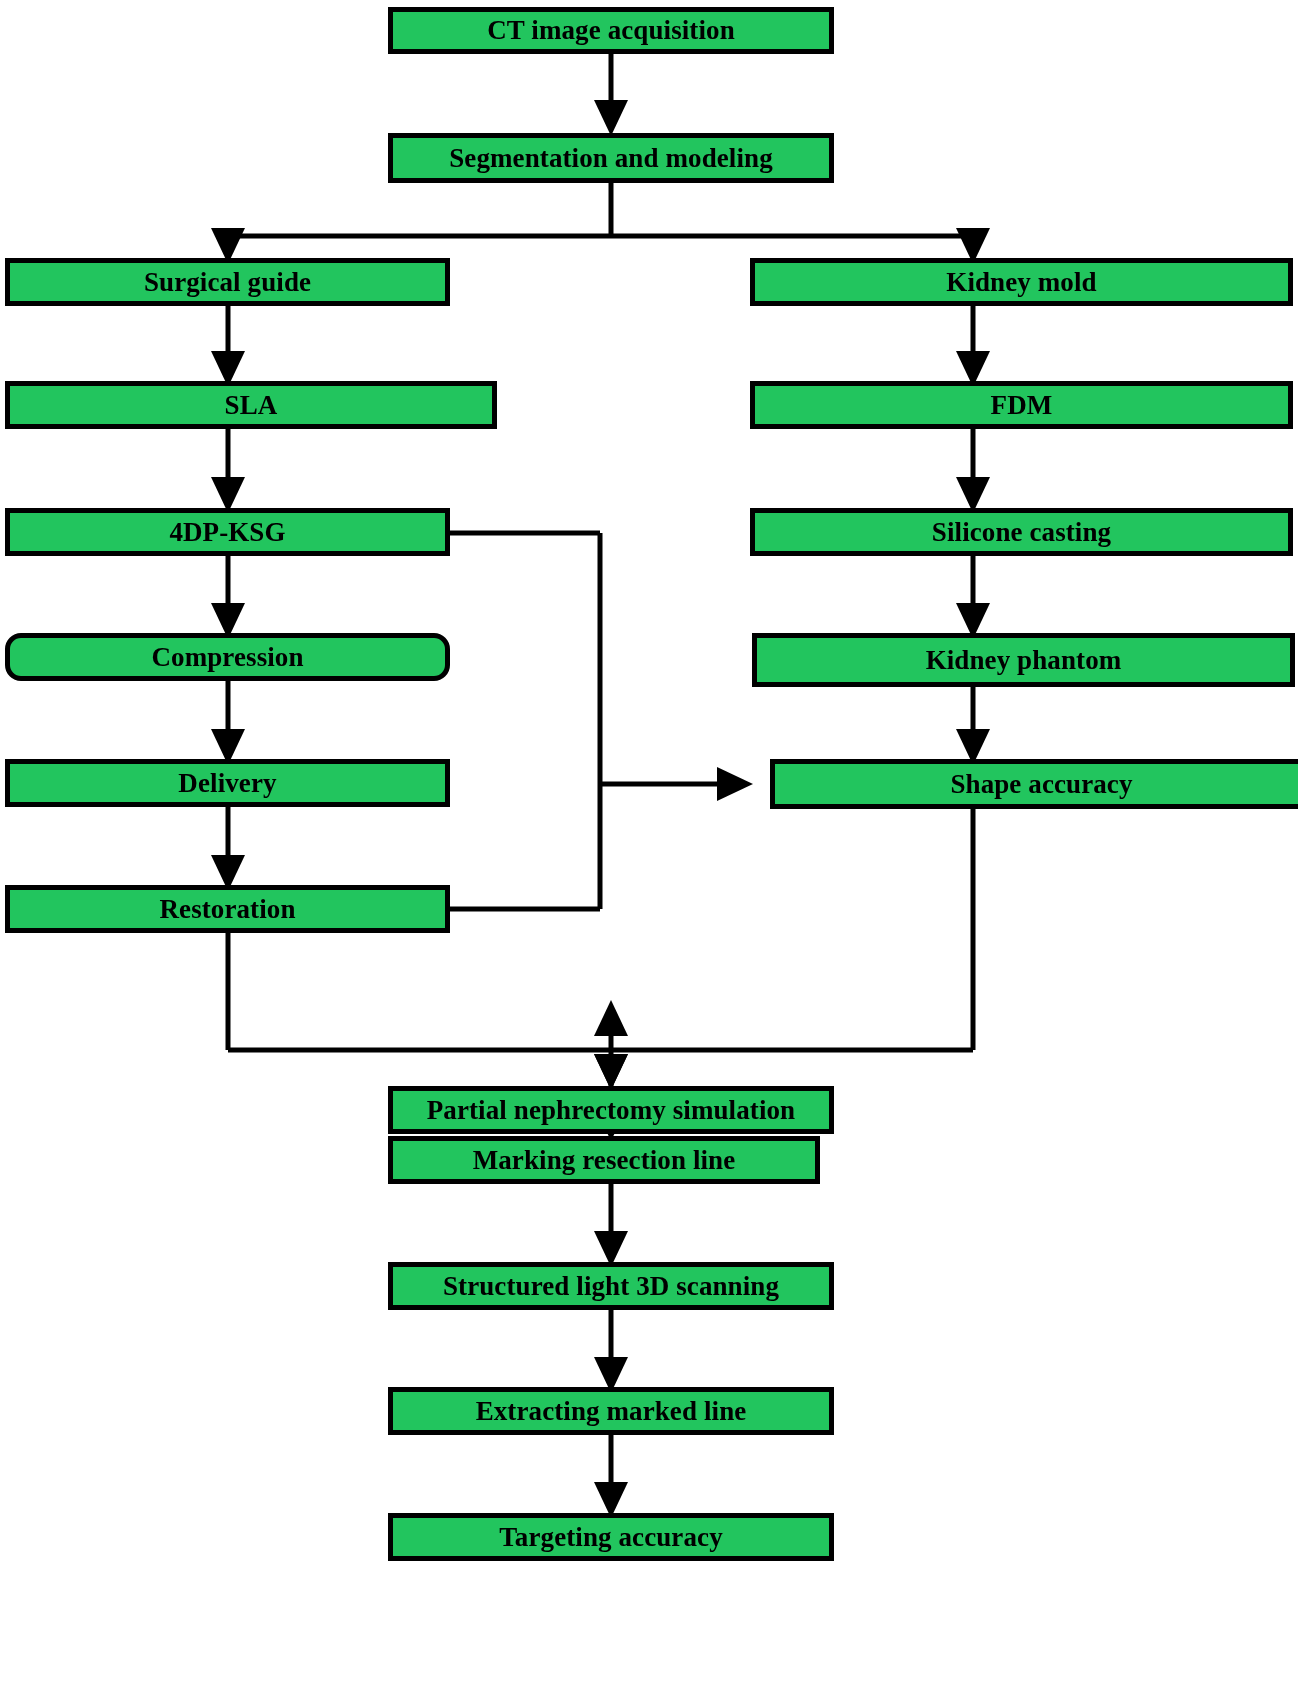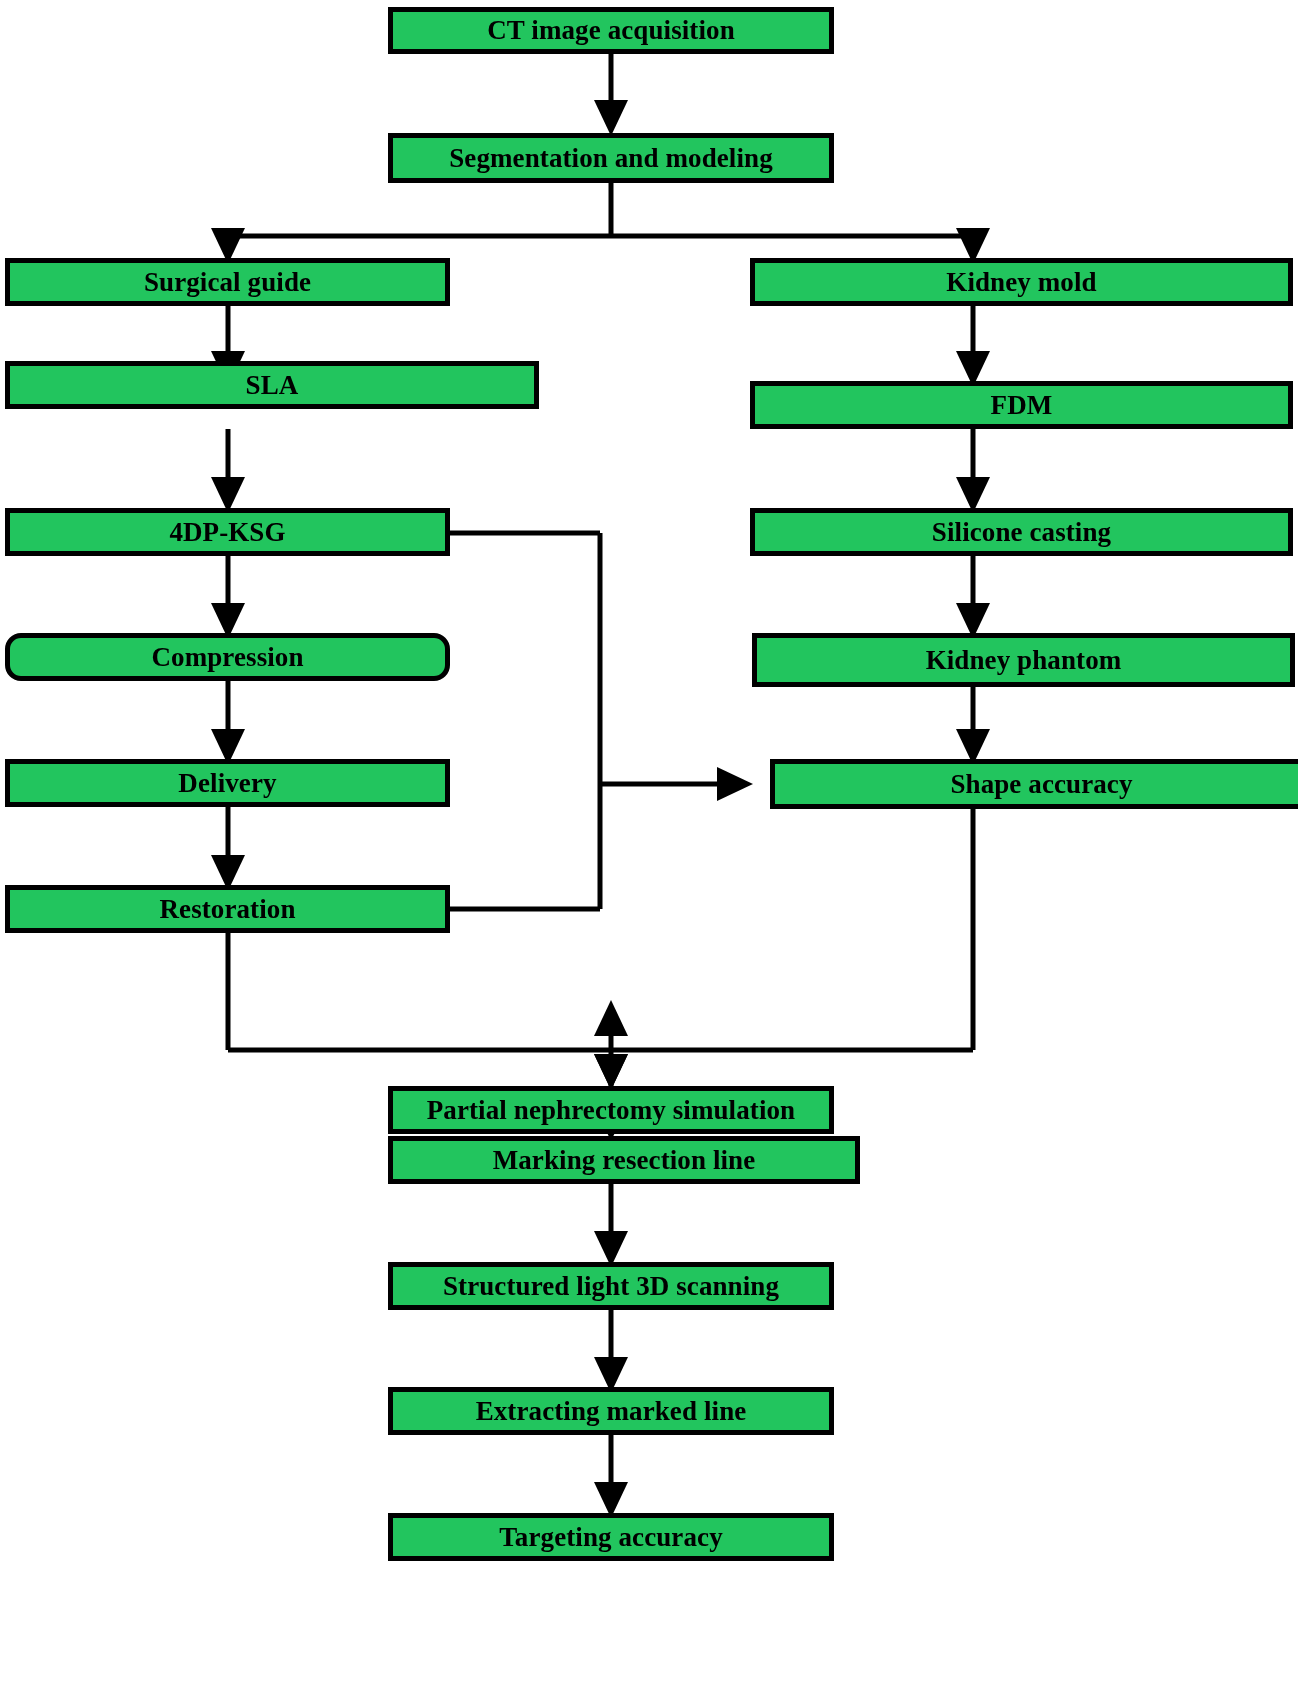--- a/index.html
+++ b/index.html
@@ -103,21 +103,21 @@
   </div>
 
   <div class="node" style="left:5px; top:258px; width:445px; height:48px;font-family:Liberation Serif, serif;">
     <span class="node-label">Surgical guide</span>
   </div>
 
   <div class="node" style="left:750px; top:258px; width:543px; height:48px;">
     <span class="node-label">Kidney mold</span>
   </div>
 
-  <div class="node" style="left:5px; top:361px; width:534px; height:48px;">
+  <div class="node" style="left:5px; top:381px; width:492px; height:48px;">
     <span class="node-label">SLA</span>
   </div>
 
   <div class="node" style="left:750px; top:381px; width:543px; height:48px;">
     <span class="node-label">FDM</span>
   </div>
 
   <div class="node" style="left:5px; top:508px; width:445px; height:48px;">
     <span class="node-label">4DP-KSG</span>
   </div>
@@ -143,21 +143,21 @@
   </div>
 
   <div class="node" style="left:5px; top:885px; width:445px; height:48px;">
     <span class="node-label">Restoration</span>
   </div>
 
   <div class="node" style="left:388px; top:1086px; width:446px; height:48px;">
     <span class="node-label">Partial nephrectomy simulation</span>
   </div>
 
-  <div class="node" style="left:388px; top:1136px; width:472px; height:48px;text-align:right;">
+  <div class="node" style="left:388px; top:1136px; width:432px; height:48px;text-align:right;">
     <span class="node-label">Marking resection line</span>
   </div>
 
   <div class="node" style="left:388px; top:1262px; width:446px; height:48px;">
     <span class="node-label">Structured light 3D scanning</span>
   </div>
 
   <div class="node" style="left:388px; top:1387px; width:446px; height:48px;">
     <span class="node-label">Extracting marked line</span>
   </div>

